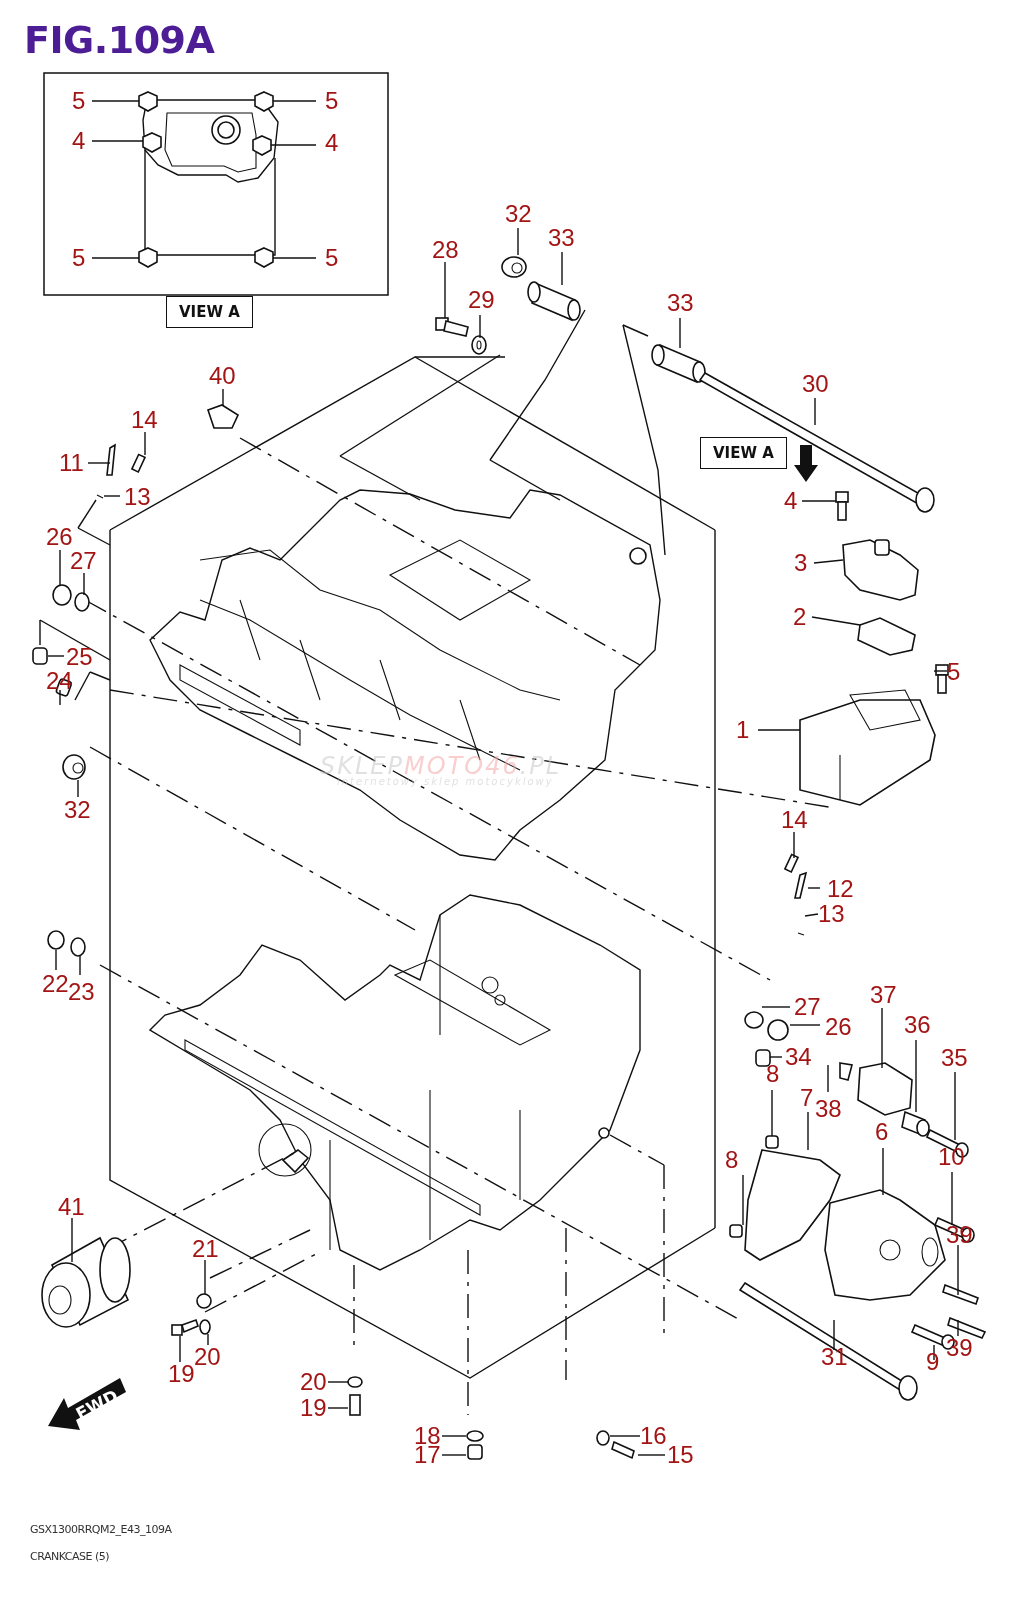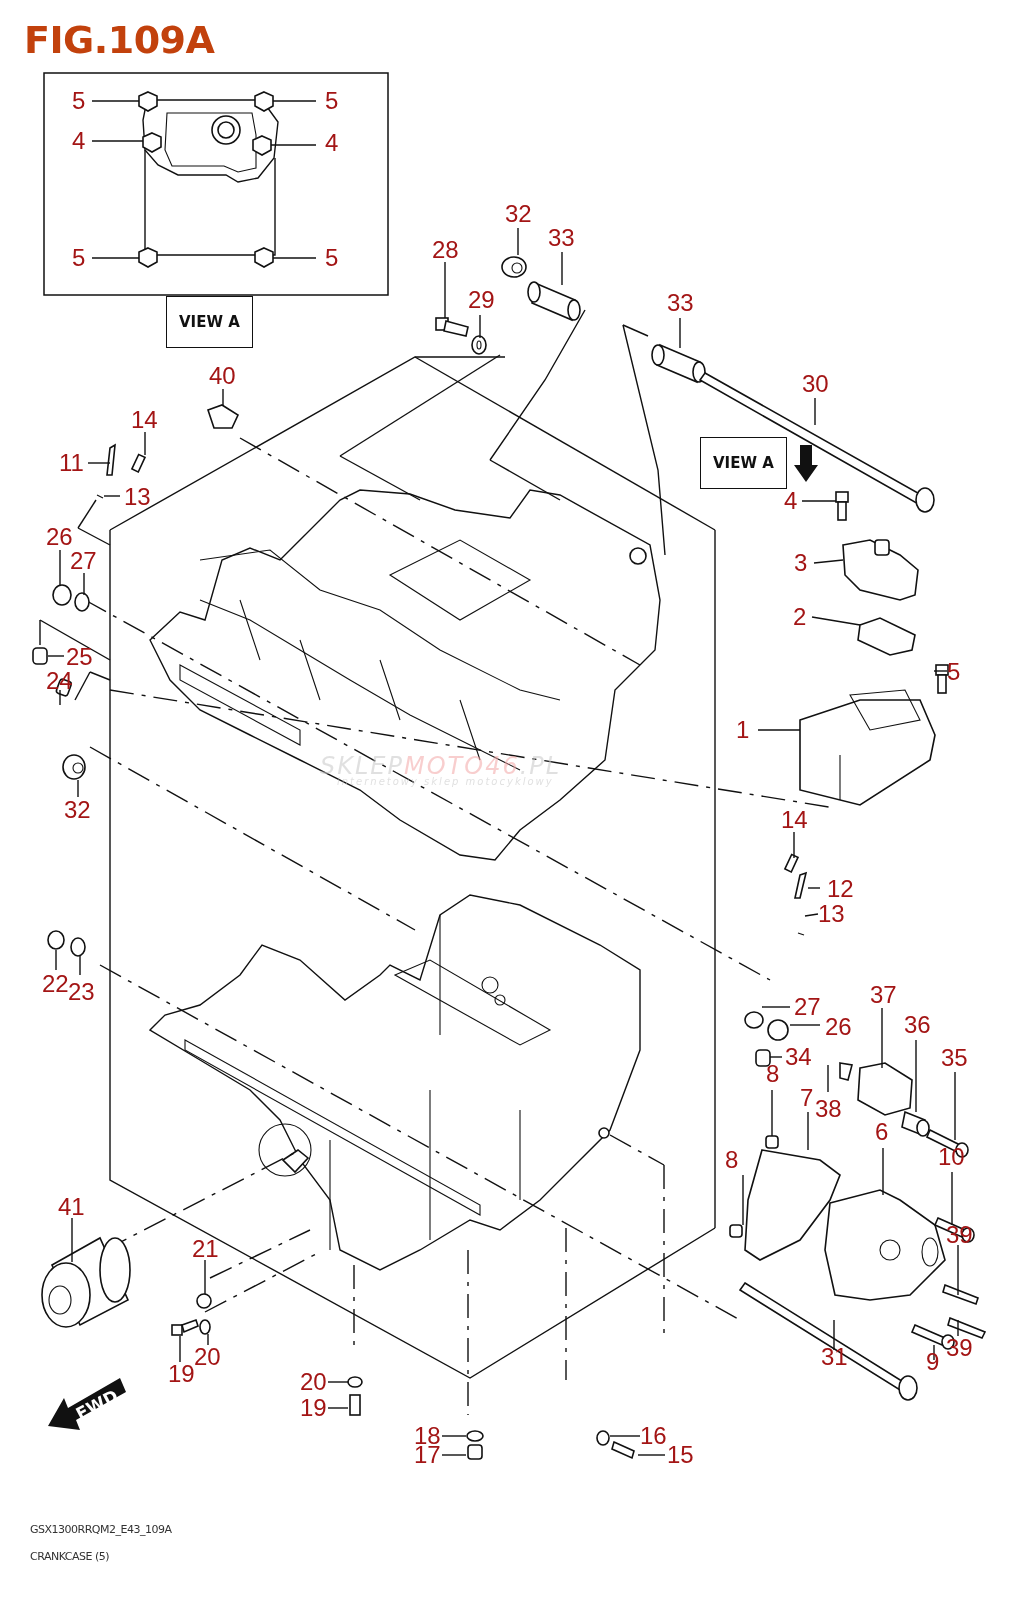--- a/index.html
+++ b/index.html
@@ -1,24 +1,24 @@
 <!DOCTYPE html>
 <html><head>
 <meta charset="utf-8">
 <style>
   html, body { margin: 0; padding: 0; background: #ffffff; }
   body { width: 1020px; height: 1600px; position: relative; overflow: hidden; font-family: "Liberation Sans", sans-serif; }
-  #fig-title { position: absolute; left: 24px; top: 18px; font-family: "DejaVu Sans", sans-serif; font-weight: bold; font-size: 38px; color: #c2410c; letter-spacing: -0.5px; }
+  #fig-title { position: absolute; left: 24px; top: 18px; font-family: "DejaVu Sans", sans-serif; font-weight: bold; font-size: 38px; color: #4c1d95; letter-spacing: -0.5px; }
   #drawing { position: absolute; left: 0; top: 0; }
   .callout { font-family: "Liberation Sans", sans-serif; font-size: 24px; fill: #a31515; }
   .ln { stroke: #111; stroke-width: 1.4; fill: none; }
   .dash { stroke: #111; stroke-width: 1.4; fill: none; stroke-dasharray: 24 8 4 8; }
   .part { stroke: #111; stroke-width: 1.6; fill: #fff; }
   .thin { stroke: #111; stroke-width: 1.1; fill: none; }
-  .viewbox-label { position: absolute; border: 1.5px solid #111; font-family: "DejaVu Sans", sans-serif; font-weight: bold; font-size: 15px; padding: 16px 12px; background: #fff; color: #111; }
+  .viewbox-label { position: absolute; border: 1.5px solid #111; font-family: "DejaVu Sans", sans-serif; font-weight: bold; font-size: 15px; padding: 6px 12px; background: #fff; color: #111; }
   #view-a-caption { left: 166px; top: 296px; }
   #view-a-tag { left: 700px; top: 437px; }
   .footer { position: absolute; left: 30px; font-family: "DejaVu Sans", sans-serif; font-size: 11px; color: #333; letter-spacing: -0.5px; }
   #footer-code { top: 1523px; }
   #footer-name { top: 1550px; }
   #watermark { position: absolute; left: 320px; top: 752px; width: 400px; pointer-events: none; opacity: 0.55; }
   #watermark .wm-main { font-family: "DejaVu Sans", sans-serif; font-style: italic; font-weight: normal; font-size: 24px; letter-spacing: 2px; }
   #watermark .wm-a { color: #c8c8c8; }
   #watermark .wm-b { color: #f3a7a7; }
   #watermark .wm-sub { font-family: "DejaVu Sans", sans-serif; font-style: italic; font-size: 10px; color: #c8c8c8; letter-spacing: 2px; margin-top: -4px; padding-left: 4px; margin-left: 13px; }

